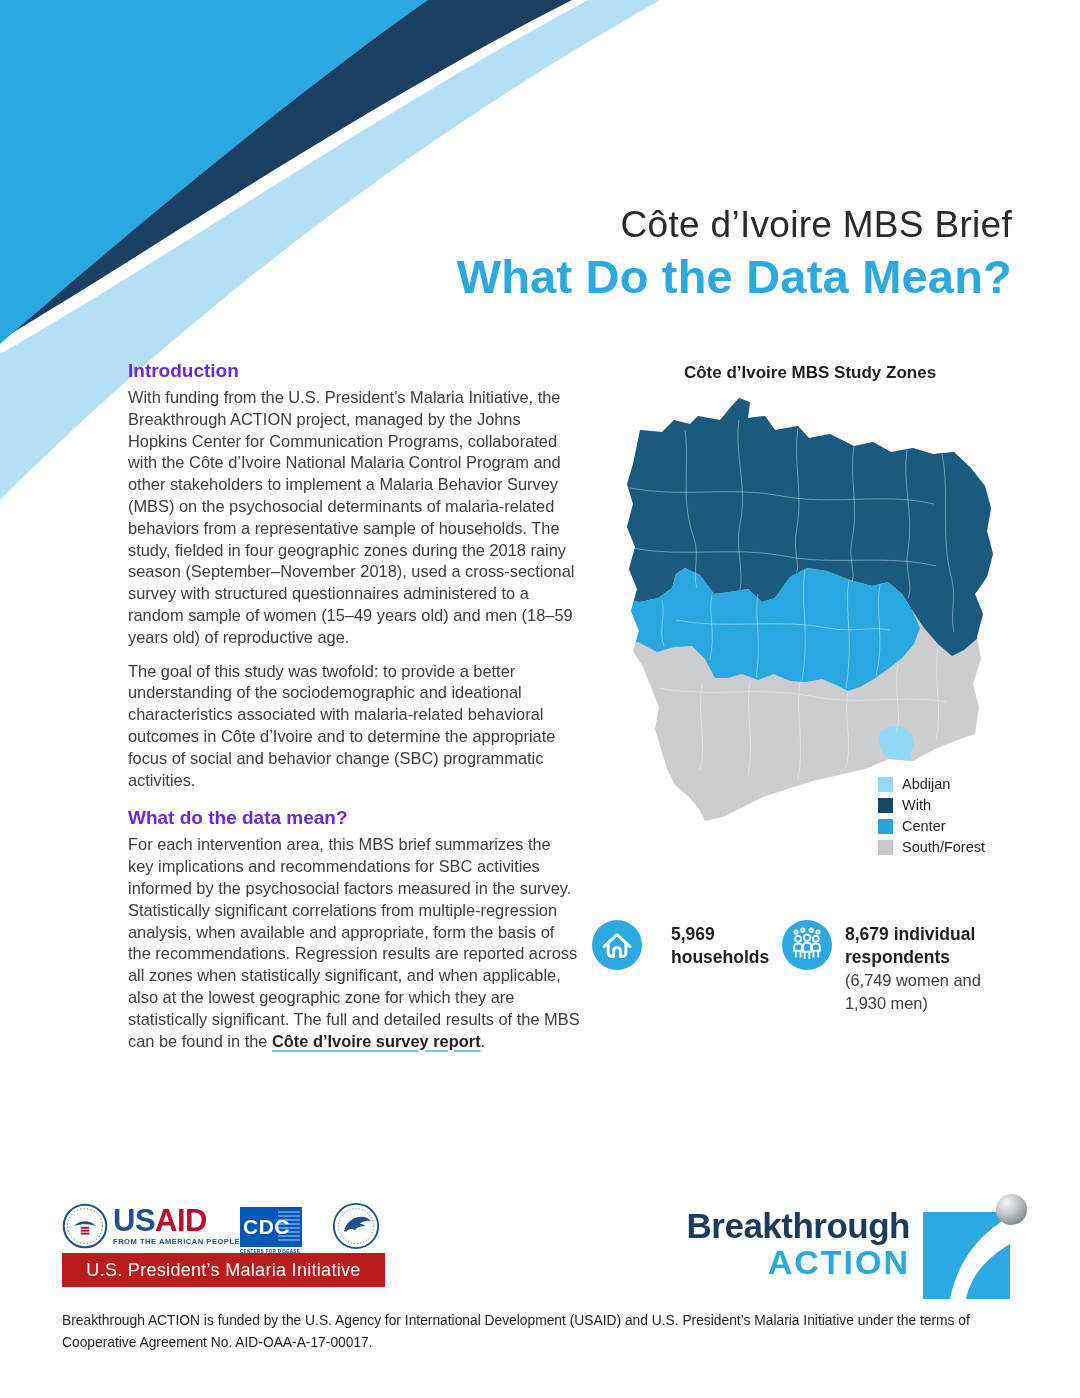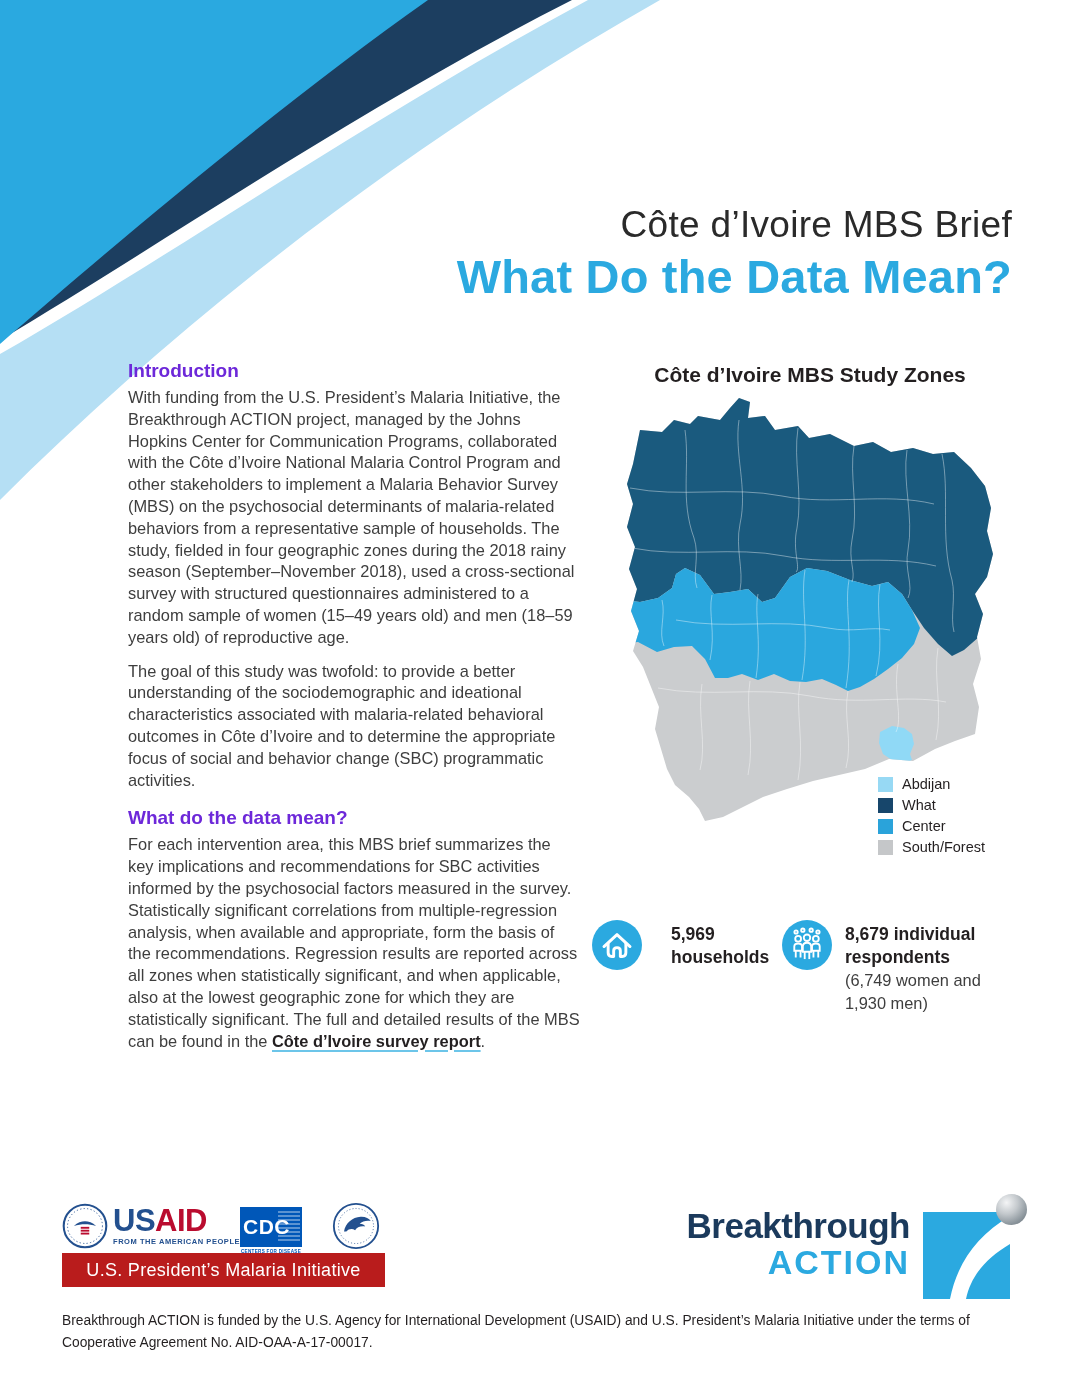--- a/index.html
+++ b/index.html
@@ -18,21 +18,21 @@
 
   
   .left-col { left:128px; top:360px; width:452px; color:#3e3e3e; }
   .sec-heading { font-size:19px; font-weight:700; color:#6d28d9; margin-bottom:5px; }
   .left-col p { font-size:16.4px; line-height:21.8px; }
   .para2 { margin-top:12px; }
   .h2 { margin-top:16px; }
   .report-link { font-weight:700; color:#231f20; text-decoration:underline; text-decoration-color:#6cc5e9; text-decoration-thickness:2px; text-underline-offset:3px; cursor:pointer; }
 
   
-  .map-title { left:595px; top:363px; width:430px; text-align:center; font-size:21px; font-weight:700; color:#231f20; }
+  .map-title { left:595px; top:363px; width:430px; text-align:center; font-size:17px; font-weight:700; color:#231f20; }
   .map-svg { left:602px; top:388px; }
   .legend { left:878px; top:776px; }
   .legend-row { display:flex; align-items:center; margin-bottom:5px; }
   .legend-swatch { width:15px; height:15px; margin-right:9px; flex:none; }
   .legend-label { font-size:14.5px; color:#231f20; }
 
   
   .collected-heading { left:592px; top:874px; font-size:16.8px; color:#3e3e3e; }
   .stats { left:592px; top:920px; display:flex; }
   .stat { display:flex; }
@@ -42,21 +42,21 @@
   .stat-detail { font-size:16.4px; color:#3e3e3e; line-height:23px; }
   .stat1 { width:190px;gap:16px; }
   .stat2 .stat-text { width:160px; }
 
   
   .usaid { left:62px; top:1203px; display:flex; align-items:center; }
   .usaid-text { margin-left:5px; }
   .usaid-word { font-size:31px; font-weight:800; letter-spacing:-.5px; line-height:30px; }
   .usaid-us { color:#23508F; } .usaid-aid { color:#BA0C2F; }
   .usaid-tagline { font-size:7.5px; font-weight:700; color:#23508F; letter-spacing:.55px; margin-top:1px; }
-  .cdc { left:240px; top:1207px; width:62px; text-align:center; }
+  .cdc { left:240px; top:1207px; width:62px; }
   .cdc-box { width:62px; height:40px; position:relative; overflow:hidden; }
   .cdc-word { position:absolute; left:3px; top:8px; font-size:21px; font-weight:800; color:#fff; letter-spacing:.5px; }
   .cdc-tagline { font-size:4.6px; font-weight:700; color:#0057B8; letter-spacing:.3px; margin-top:2px; line-height:5.4px; }
   .hhs { left:332px; top:1202px; }
   .pmi-banner { left:62px; top:1253px; width:323px; height:34px; display:flex; align-items:center; justify-content:center; }
   .pmi-banner span { color:#ffffff; font-size:18px; letter-spacing:.3px; }
   .ba-logo { right:70px; top:1198px; display:flex; align-items:flex-start; }
   .ba-text { text-align:right; margin-right:13px; margin-top:10px; }
   .ba-line1 { font-size:35px; font-weight:700; color:#1B3A5C; letter-spacing:-.5px; line-height:36px; }
   .ba-line2 { font-size:34px; font-weight:700; color:#2BA9E0; letter-spacing:2px; line-height:36px; }
@@ -133,21 +133,21 @@
     </g>
   </svg>
 
   <div class="abs legend">
     <div class="legend-row">
       <span class="legend-swatch" style="background: rgb(151, 217, 244);"></span>
       <span class="legend-label">Abdijan</span>
     </div>
     <div class="legend-row">
       <span class="legend-swatch" style="background: rgb(23, 70, 107);"></span>
-      <span class="legend-label">What</span>
+      <span class="legend-label">With</span>
     </div>
     <div class="legend-row">
       <span class="legend-swatch" style="background: rgb(42, 163, 218);"></span>
       <span class="legend-label">Center</span>
     </div>
     <div class="legend-row">
       <span class="legend-swatch" style="background: rgb(197, 199, 201);"></span>
       <span class="legend-label">South/Forest</span>
     </div>
   </div>

